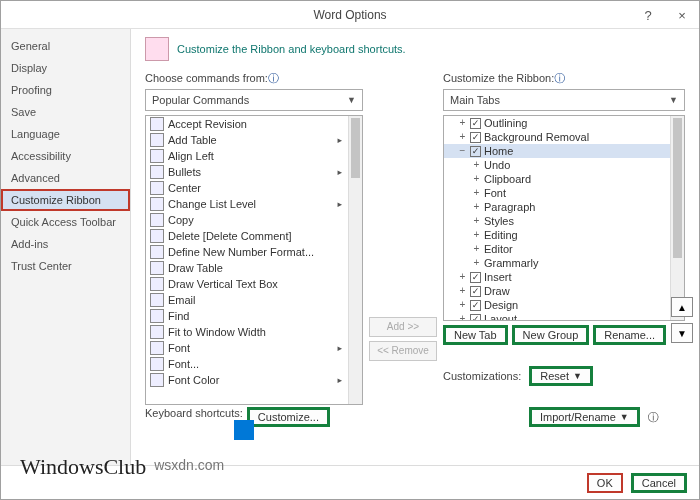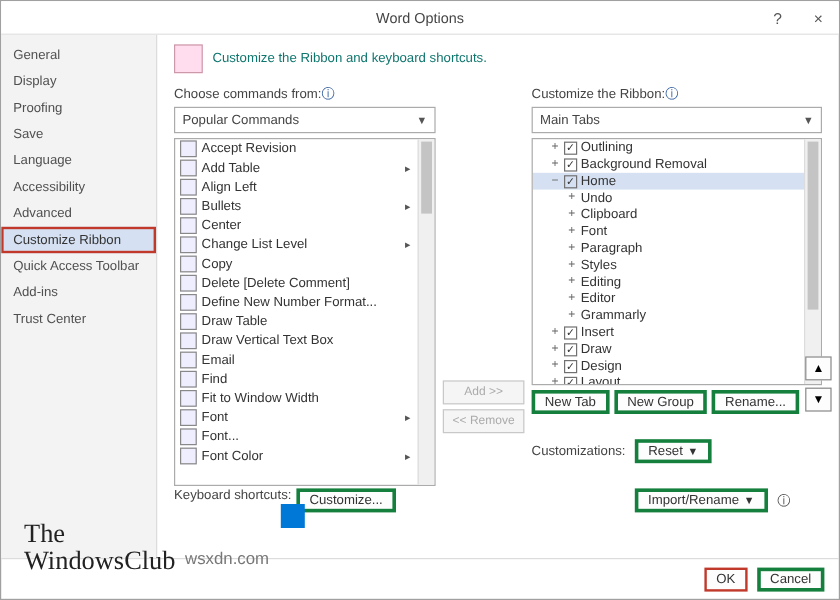--- a/index.html
+++ b/index.html
@@ -296,17 +296,16 @@
       </div>
     </div>
   </div>
   <div class="footer">
     <span class="btn ok">OK</span>
     <span class="btn">Cancel</span>
   </div>
 </div>
 
 <div class="watermark">
-  <div>The</div>
   <div>WindowsClub</div>
   <span class="small">wsxdn.com</span>
 </div>
 <div class="winlogo"></div>
 
 </body></html>

